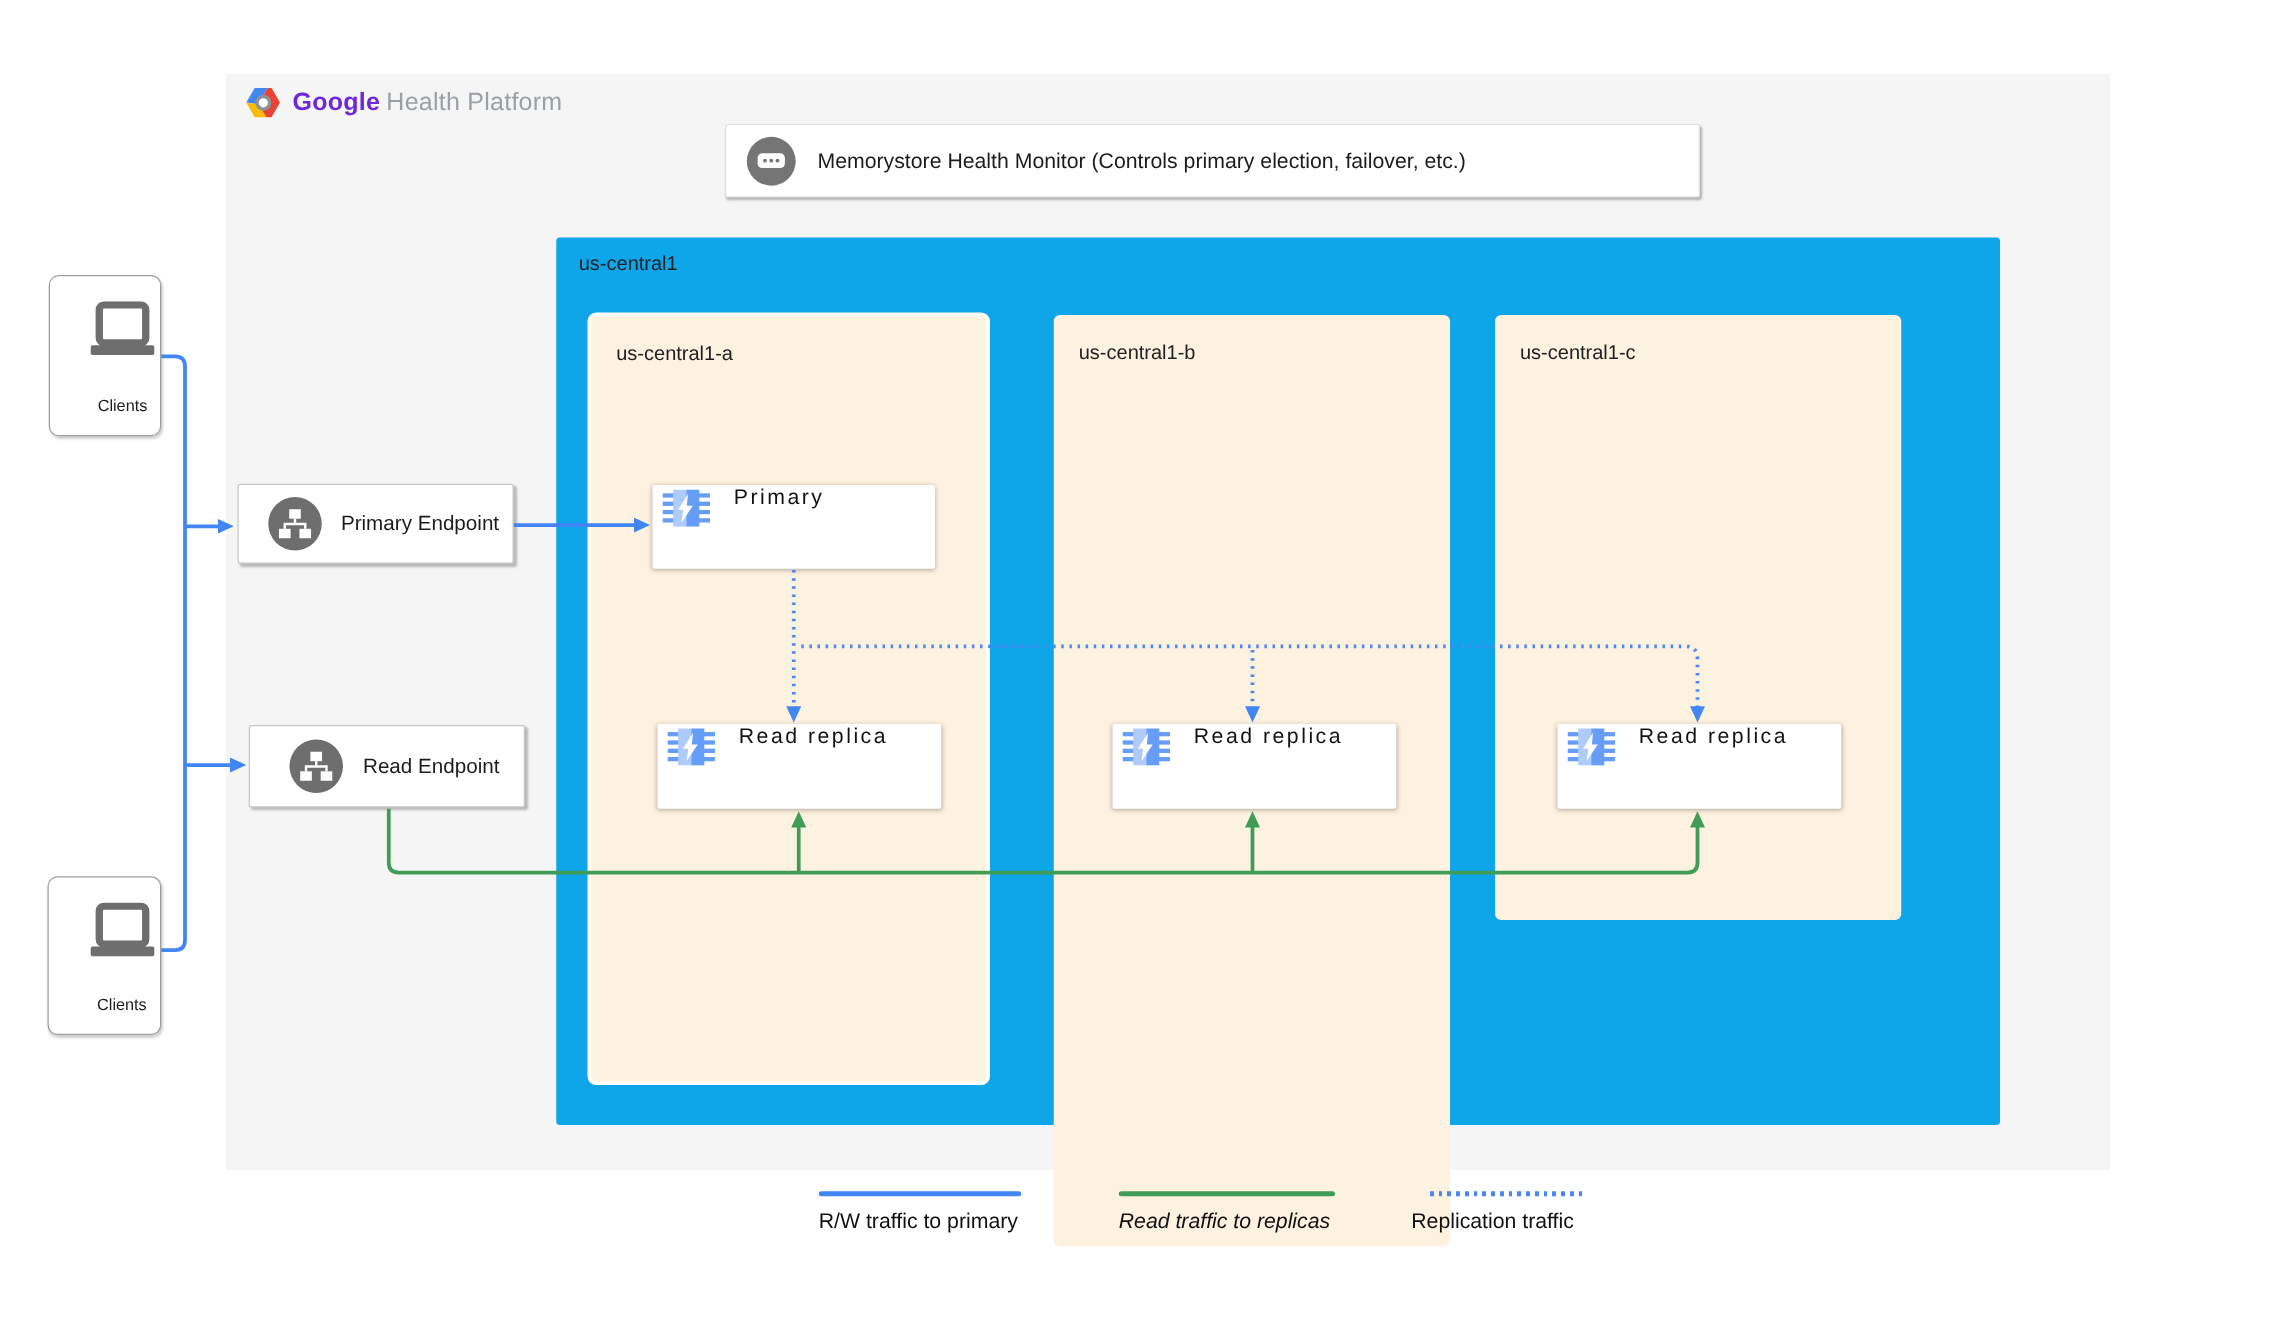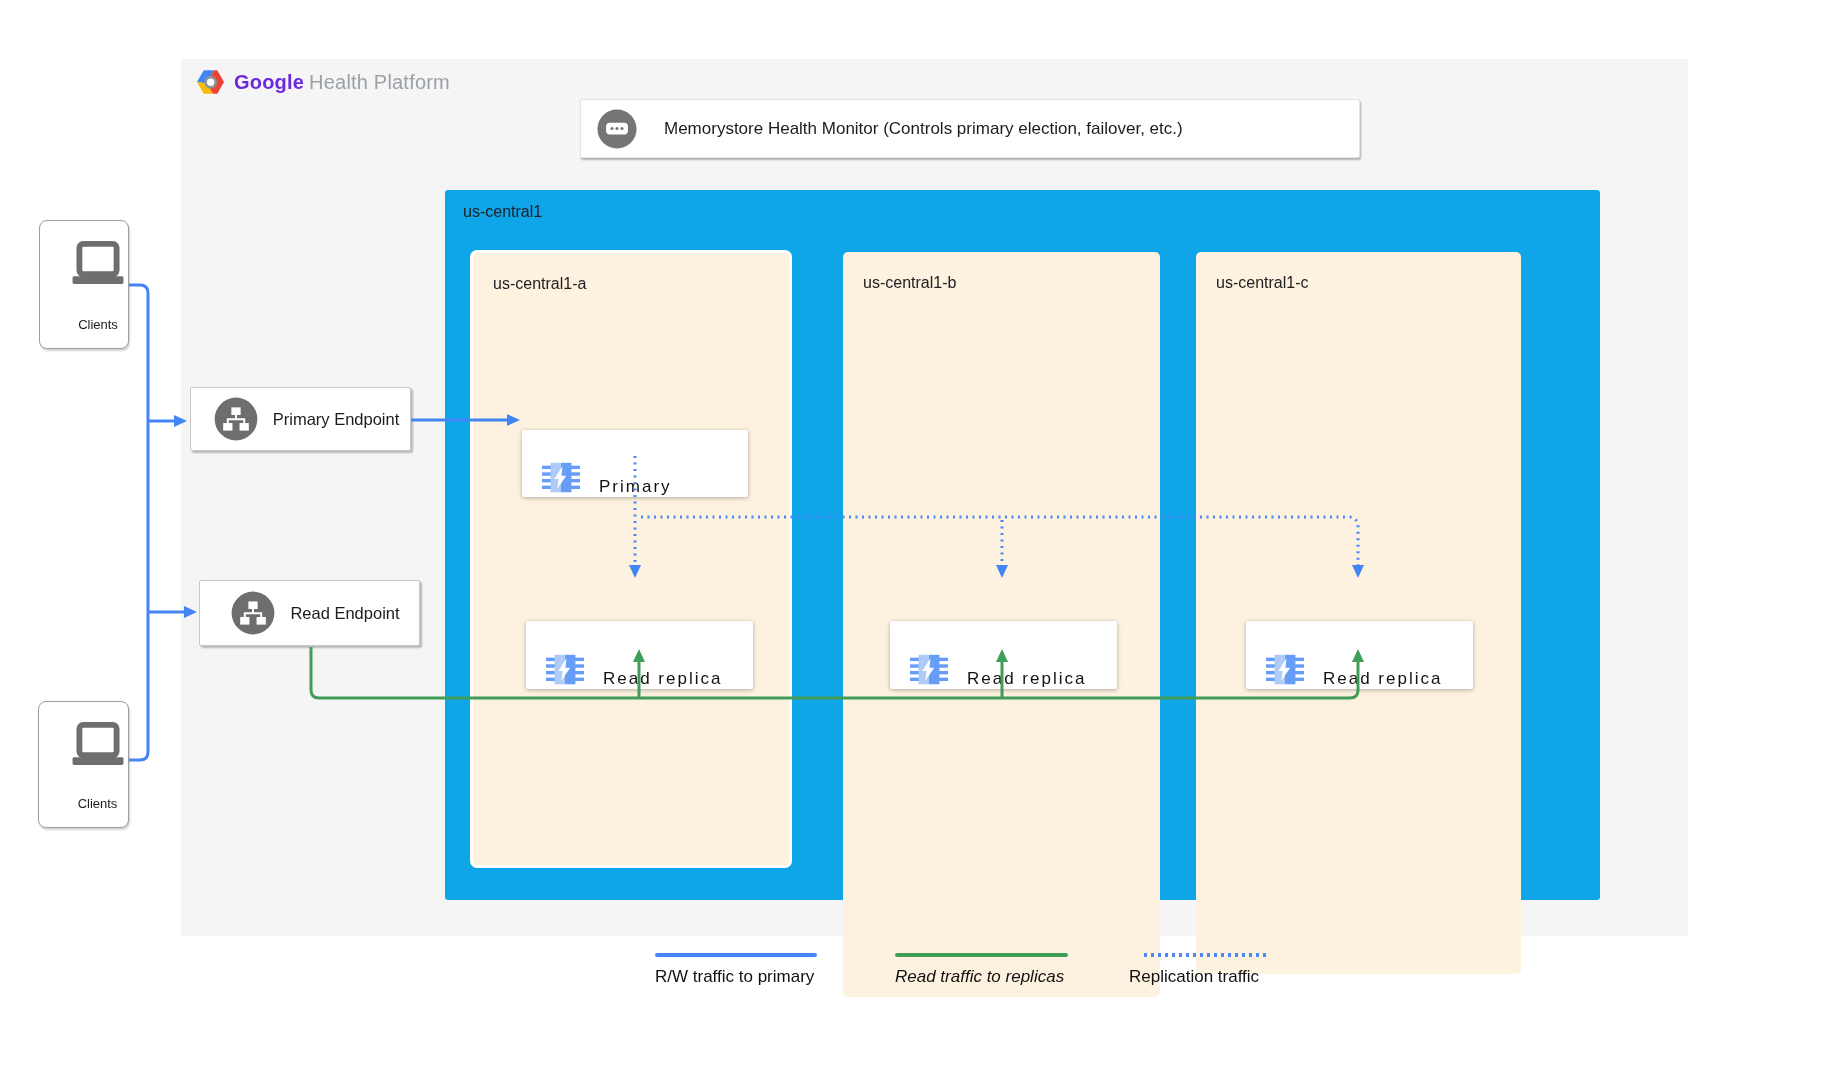--- a/index.html
+++ b/index.html
@@ -11,35 +11,35 @@
 
   
   .brand{position:absolute;left:197px;top:70px;display:flex;align-items:center;gap:10px;}
   .brand-text{font-size:20px;letter-spacing:.2px;}
   .brand-bold{color:#6d28d9;font-weight:bold;}
   .brand-light{color:#9aa0a6;margin-left:5px;}
 
   
   .monitor-box{position:absolute;left:580px;top:99px;width:780px;height:59px;background:#fff;
                border:1px solid #e2e2e2;border-radius:2px;box-shadow:1px 2px 2px rgba(0,0,0,.28);
-               display:flex;align-items:center;gap:27px;padding-left:16px;box-sizing:border-box;}
+               display:flex;align-items:center;gap:17px;padding-left:16px;box-sizing:border-box;}
   .monitor-label{font-size:17px;color:#1c1c1c;}
 
   
   .region{position:absolute;left:445px;top:190px;width:1155px;height:710px;background:#0ea5e9;border-radius:3px;text-align:center;}
   .region-label{position:absolute;left:18px;top:13px;font-size:16px;color:#202124;}
   .zone{position:absolute;background:#fdf1df;border-radius:5px;}
   .zone-label{position:absolute;left:20px;top:22px;font-size:16px;color:#202124;}
   .zone-a{left:25px;top:60px;width:316px;height:612px;border:3px solid #ffffff;border-radius:7px;}
   .zone-b{left:398px;top:62px;width:317px;height:745px;}
-  .zone-c{left:751px;top:62px;width:325px;height:722px;}
+  .zone-c{left:751px;top:62px;width:325px;height:484px;}
 
   
   .node-box{position:absolute;background:#fff;border-radius:2px;box-shadow:0 1px 4px rgba(0,0,0,.3);
-            display:flex;align-items:flex-end;gap:19px;padding-left:20px;box-sizing:border-box;margin-top:42px;}
+            display:flex;align-items:flex-start;gap:19px;padding-left:8px;box-sizing:border-box;}
   .node-label{font-size:17px;letter-spacing:2px;color:#121212;}
   .primary-node{left:522px;top:388px;width:226px;height:67px;}
   .replica-a{left:526px;top:579px;width:227px;height:68px;}
   .replica-b{left:890px;top:579px;width:227px;height:68px;}
   .replica-c{left:1246px;top:579px;width:227px;height:68px;}
 
   
   .endpoint-box{position:absolute;background:#fff;border:1px solid #c7c7c7;border-radius:2px;
                 box-shadow:2px 2px 2px rgba(0,0,0,.25);display:flex;align-items:center;gap:15px;
                 padding-left:12px;box-sizing:border-box;justify-content:center;}

